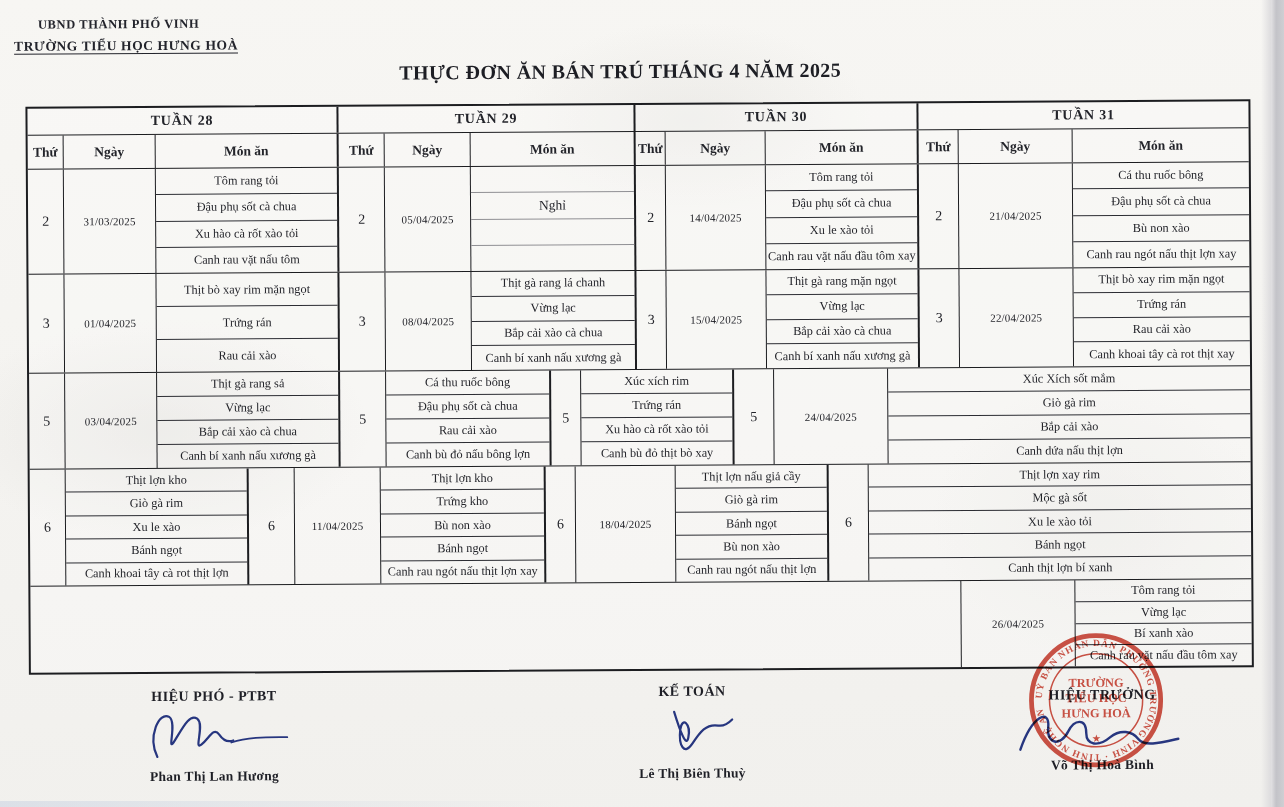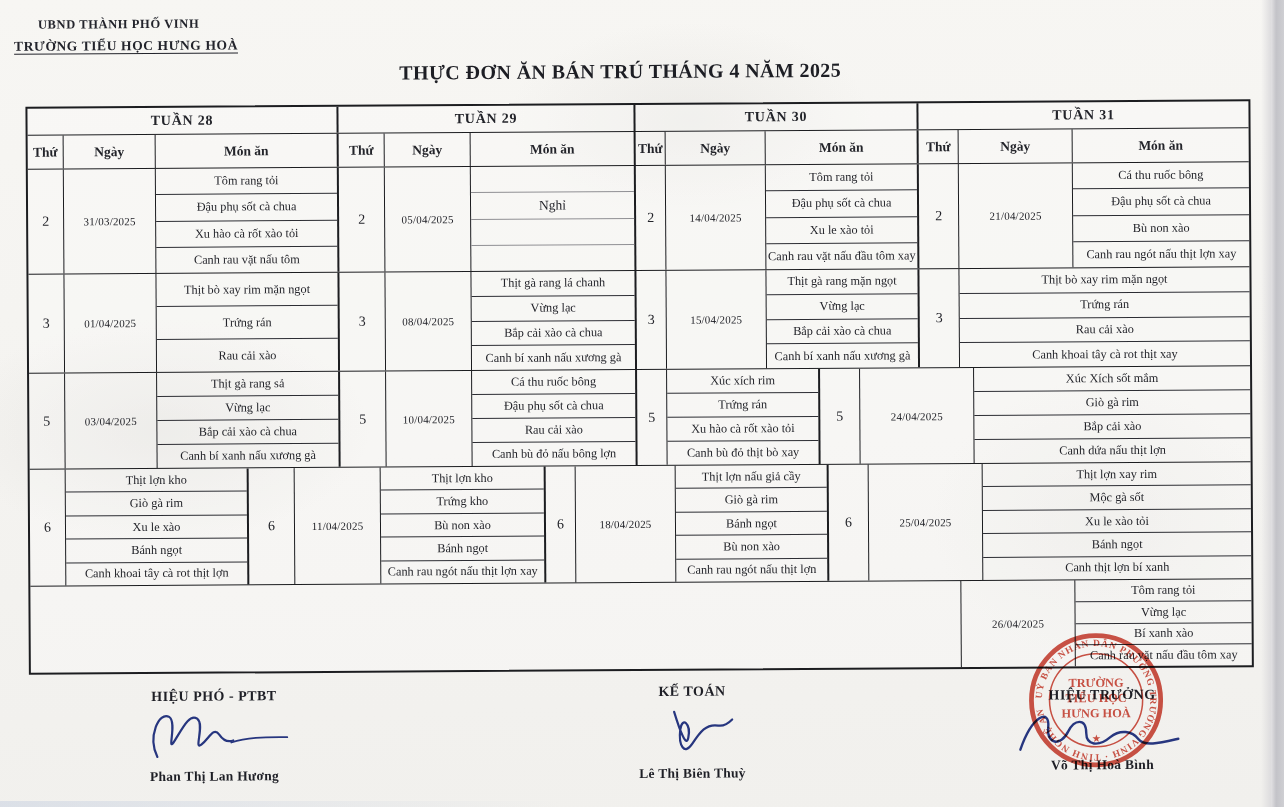--- a/index.html
+++ b/index.html
@@ -183,39 +183,39 @@
         </div>
         <div class="cell thu w30-thu">3</div>
         <div class="cell ngay w30-ngay">15/04/2025</div>
         <div class="cell mon w30-mon wend">
           <div class="dish">Thịt gà rang mặn ngọt</div>
           <div class="dish">Vừng lạc</div>
           <div class="dish">Bắp cải xào cà chua</div>
           <div class="dish">Canh bí xanh nấu xương gà</div>
         </div>
         <div class="cell thu w31-thu">3</div>
+        <div class="cell ngay w31-ngay">22/04/2025</div>
         <div class="cell mon w31-mon">
           <div class="dish">Thịt bò xay rim mặn ngọt</div>
           <div class="dish">Trứng rán</div>
           <div class="dish">Rau cải xào</div>
           <div class="dish">Canh khoai tây cà rot thịt  xay</div>
         </div>
       </div>
 
       <div class="trow rh-3">
         <div class="cell thu w28-thu">5</div>
         <div class="cell ngay w28-ngay">03/04/2025</div>
         <div class="cell mon w28-mon wend">
           <div class="dish">Thịt gà rang sả</div>
           <div class="dish">Vừng lạc</div>
           <div class="dish">Bắp cải xào cà chua</div>
           <div class="dish">Canh bí xanh nấu xương gà</div>
         </div>
         <div class="cell thu w29-thu">5</div>
-        <div class="cell ngay w29-ngay">10/04/2025</div>
         <div class="cell mon w29-mon wend">
           <div class="dish">Cá thu ruốc bông</div>
           <div class="dish">Đậu phụ sốt cà chua</div>
           <div class="dish">Rau cải  xào</div>
           <div class="dish">Canh bù đỏ  nấu bông lợn</div>
         </div>
         <div class="cell thu w30-thu">5</div>
         <div class="cell mon w30-mon wend">
           <div class="dish">Xúc xích rim</div>
           <div class="dish">Trứng rán</div>
@@ -253,21 +253,20 @@
         <div class="cell thu w30-thu">6</div>
         <div class="cell ngay w30-ngay">18/04/2025</div>
         <div class="cell mon w30-mon wend">
           <div class="dish">Thịt lợn nấu giả cầy</div>
           <div class="dish">Giò gà rim</div>
           <div class="dish">Bánh ngọt</div>
           <div class="dish">Bù non xào</div>
           <div class="dish">Canh rau ngót nấu thịt  lợn</div>
         </div>
         <div class="cell thu w31-thu">6</div>
-        <div class="cell ngay w31-ngay">25/04/2025</div>
         <div class="cell mon w31-mon">
           <div class="dish">Thịt lợn xay rim</div>
           <div class="dish">Mộc gà sốt</div>
           <div class="dish">Xu le xào tỏi</div>
           <div class="dish">Bánh ngọt</div>
           <div class="dish">Canh thịt lợn bí xanh</div>
         </div>
       </div>
 
       <div class="trow rh-5">

